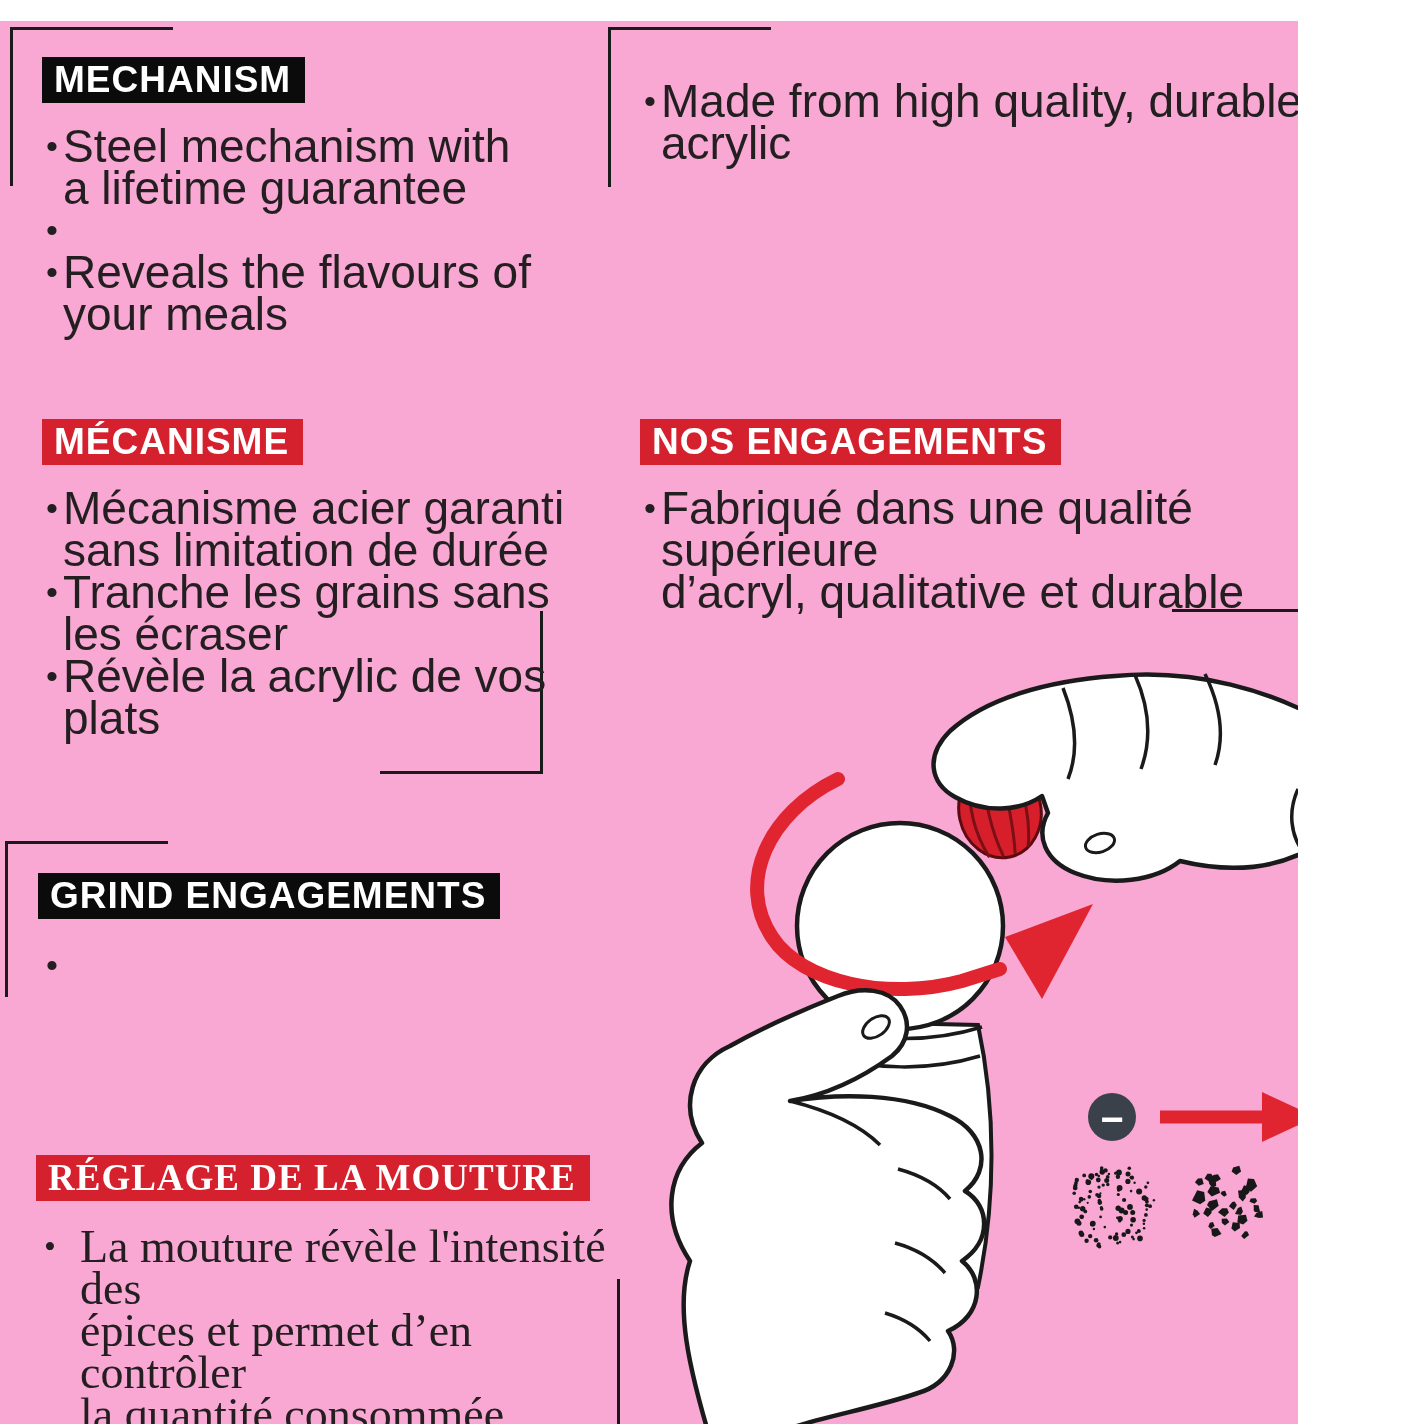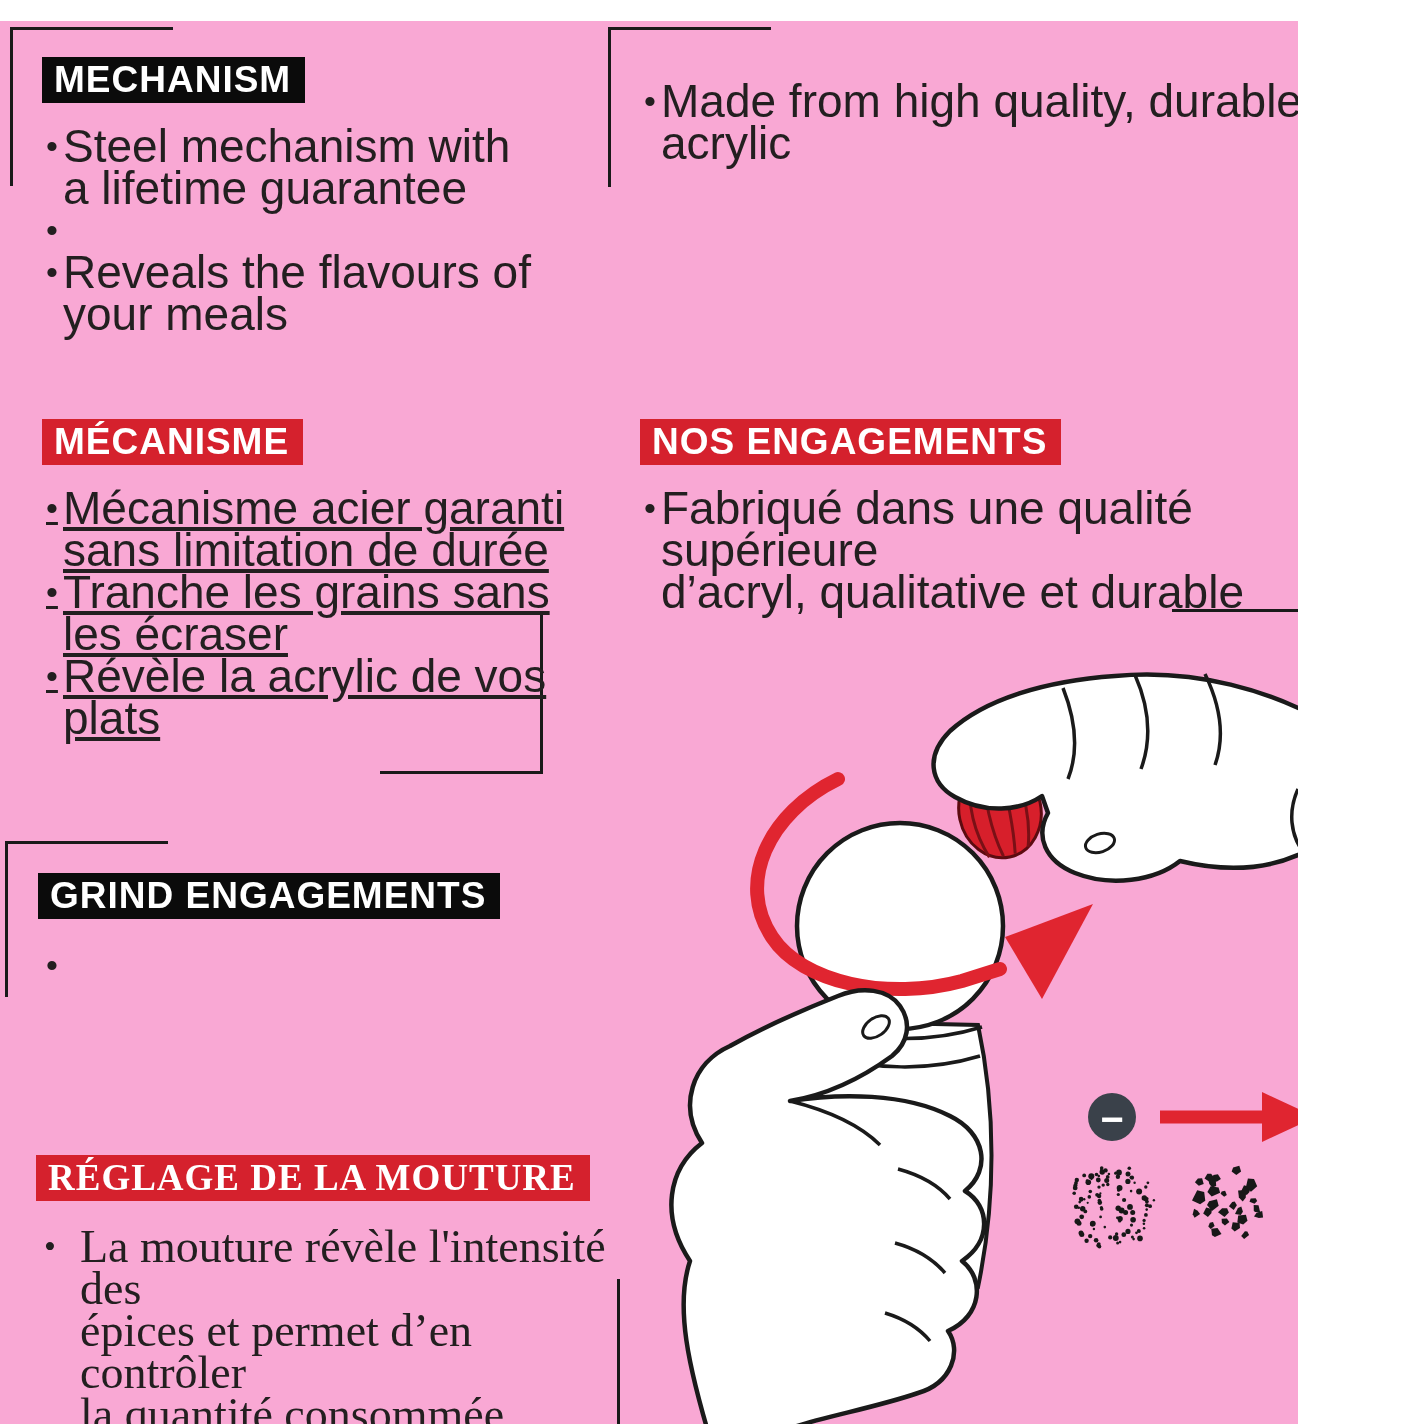--- a/index.html
+++ b/index.html
@@ -59,21 +59,21 @@
 
   <div class="section" style="left:640px;top:37px;width:740px;">
     <div class="bullets">
       <div class="bullet">
           <span class="dot">•</span>
           <span class="btxt">Made from high quality, durable acrylic</span>
         </div>
     </div>
   </div>
 
-  <div class="section" style="left:42px;top:398px;width:560px;text-decoration:underline;">
+  <div class="section" style="left:42px;top:398px;width:560px;">
     <span class="hdr hdr-red">MÉCANISME</span>
     <div class="bullets">
       <div class="bullet">
           <span class="dot">•</span>
           <span class="btxt">Mécanisme acier garanti
 sans limitation de durée</span>
         </div>
       <div class="bullet">
           <span class="dot">•</span>
           <span class="btxt">Tranche les grains sans

